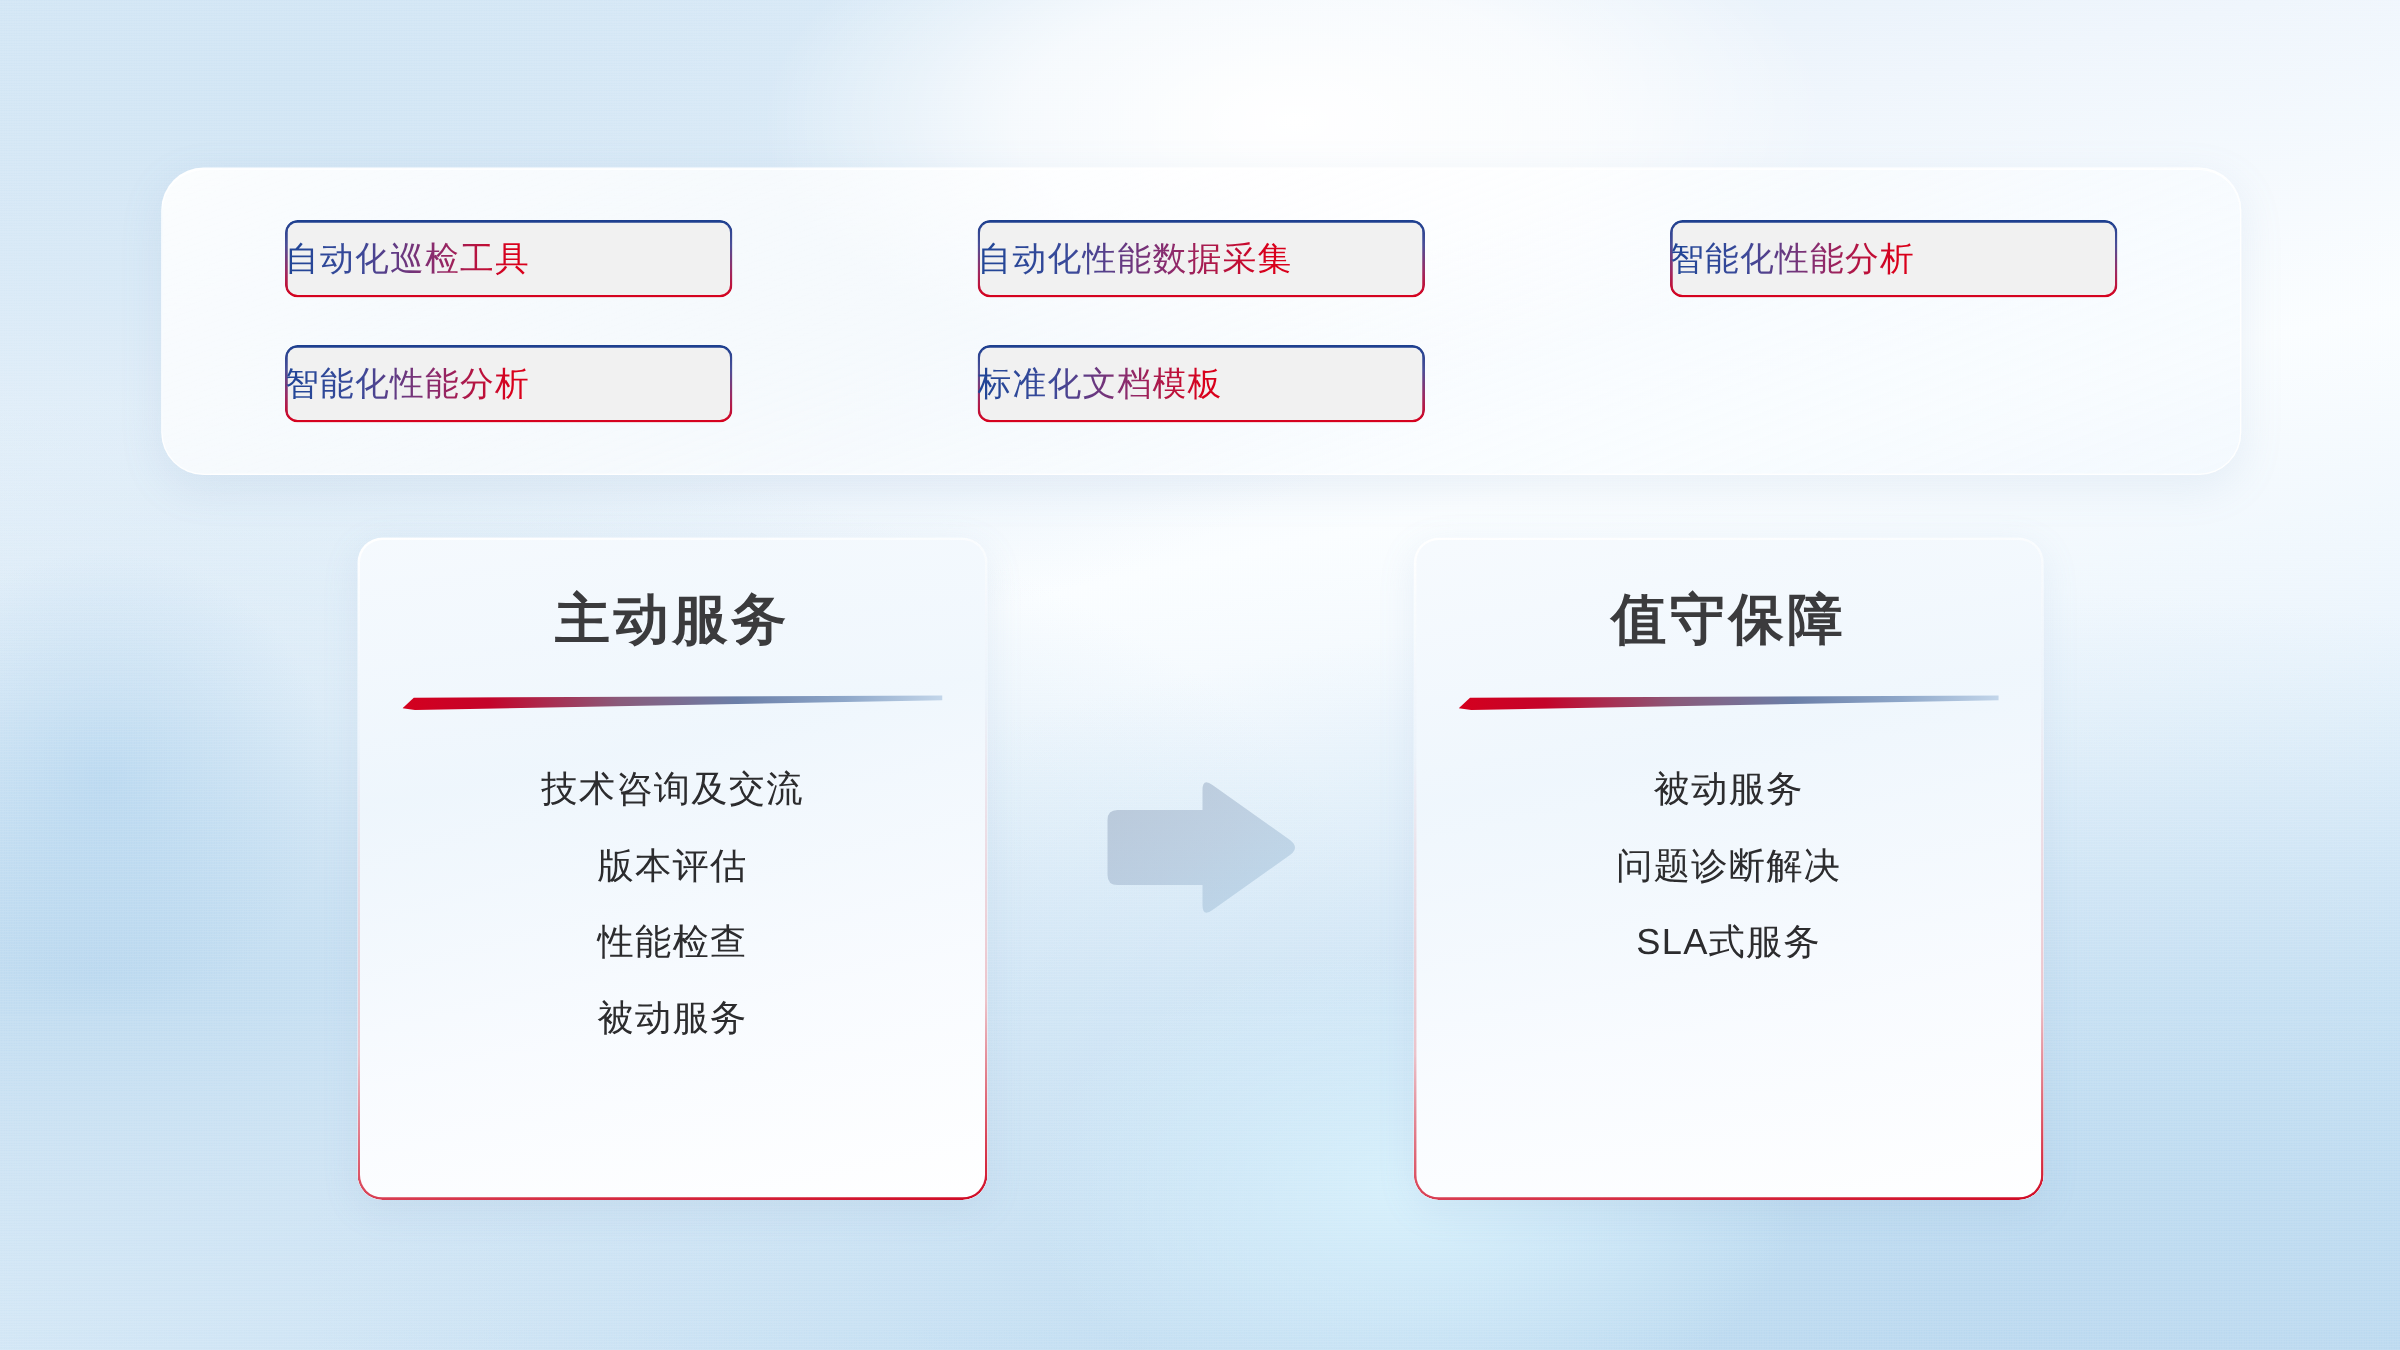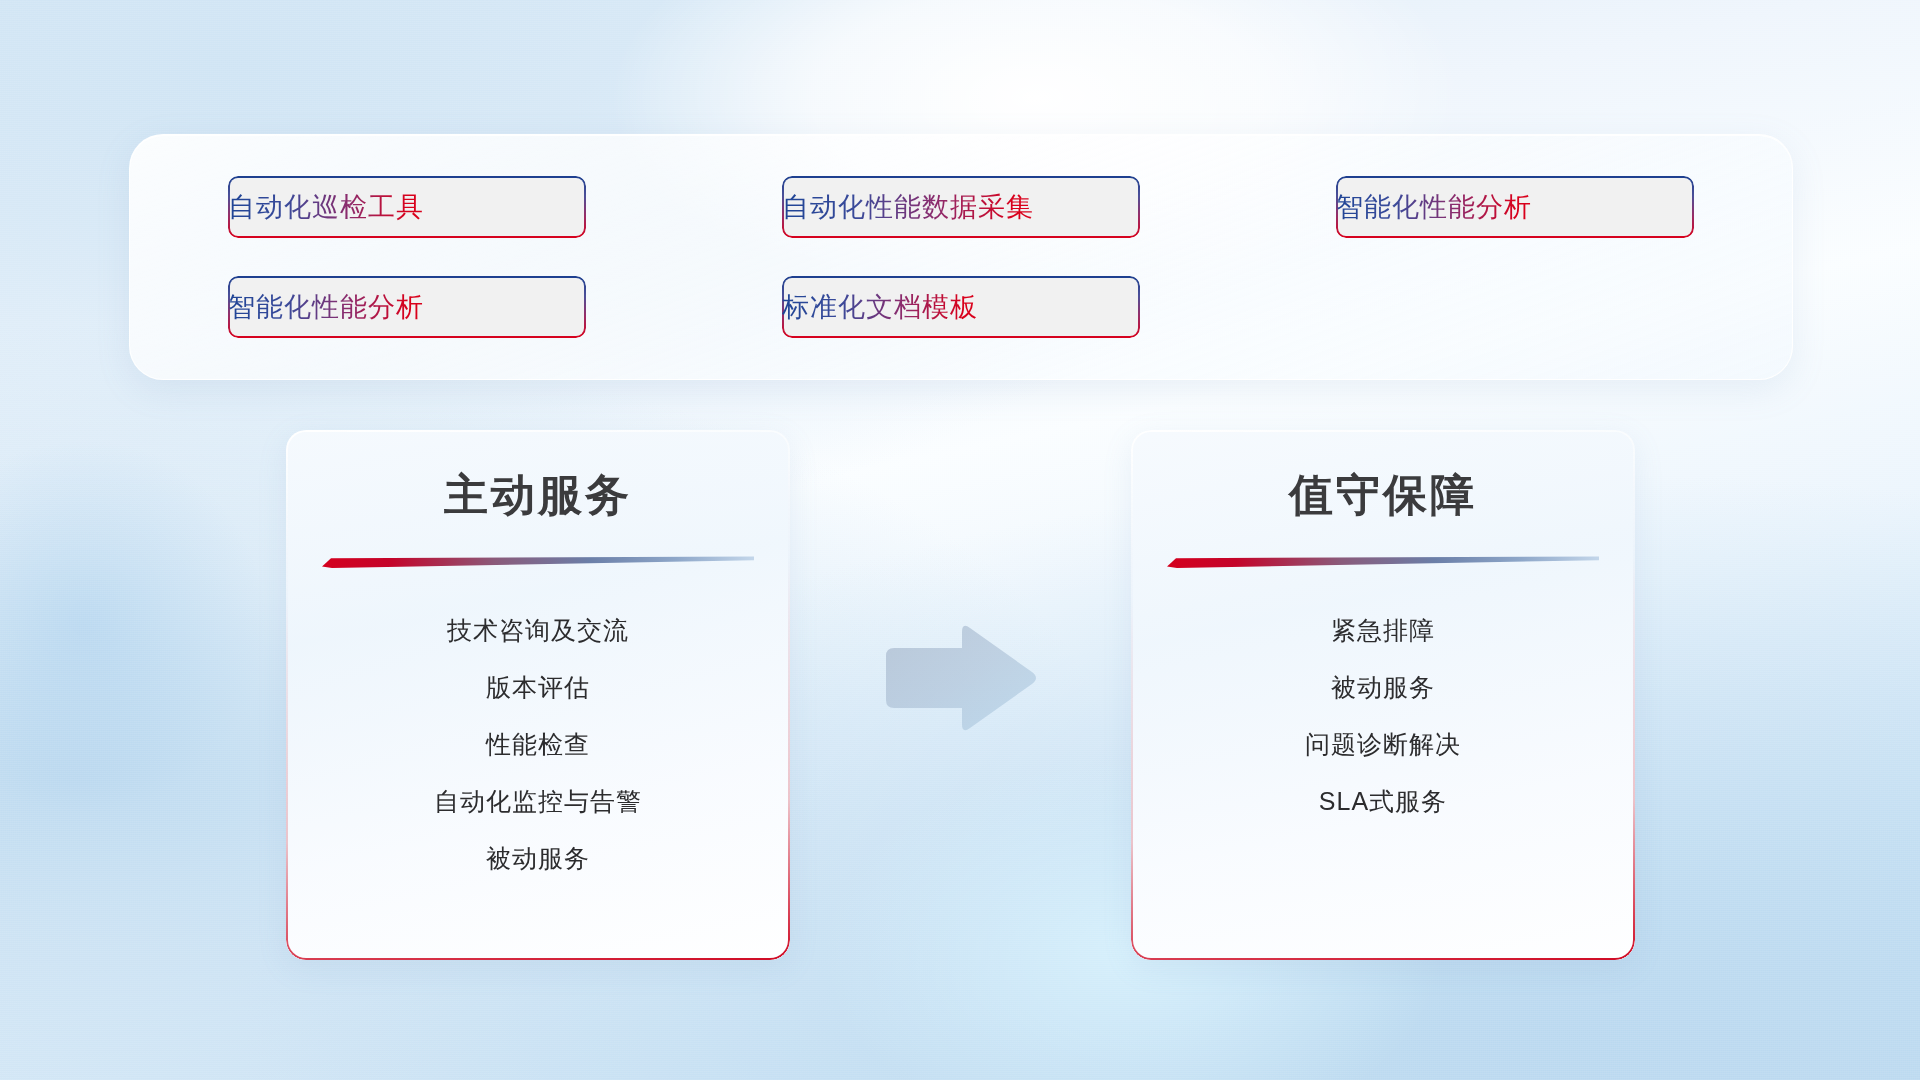--- a/index.html
+++ b/index.html
@@ -163,21 +163,21 @@
   .card-divider svg { display: block; width: 100%; height: 100%; }
 
   .card-list {
     position: relative;
     list-style: none;
     margin: 0;
     padding: 34px 0 0 0;
     text-align: center;
   }
   .card-list li {
-    font-size: 25px;
+    font-size: 29px;
     color: #2c2c2e;
     letter-spacing: 1px;
     line-height: 1;
     padding: 16px 0;
   }
 
   
   #flow-arrow {
     position: absolute;
     left: 880px;
@@ -239,21 +239,20 @@
         </linearGradient>
       </defs>
       <path d="M0,11.5 L9,3.2 L432,1.4 L432,5.2 L10,13 Z" fill="url(#divGradA)"></path>
     </svg>
   </div>
 
   <ul class="card-list">
     <li>技术咨询及交流</li>
     <li>版本评估</li>
     <li>性能检查</li>
-    <li>自动化监控与告警</li>
     <li>被动服务</li>
   </ul>
 </section>
 
 <div id="flow-arrow">
   <svg viewBox="0 0 160 116" aria-hidden="true">
     <defs>
       <linearGradient id="arrowGrad" x1="0" y1="0" x2="1" y2="1">
         <stop offset="0" stop-color="#a9b8cc" stop-opacity="0.72"></stop>
         <stop offset="0.5" stop-color="#a7bcd3" stop-opacity="0.60"></stop>
@@ -277,18 +276,17 @@
           <stop offset="0.62" stop-color="#6b7fa8"></stop>
           <stop offset="0.82" stop-color="#8ea7c9"></stop>
           <stop offset="1" stop-color="#c3d6ea"></stop>
         </linearGradient>
       </defs>
       <path d="M0,11.5 L9,3.2 L432,1.4 L432,5.2 L10,13 Z" fill="url(#divGradB)"></path>
     </svg>
   </div>
 
   <ul class="card-list">
-    <li>紧急排障</li>
     <li>被动服务</li>
     <li>问题诊断解决</li>
     <li>SLA式服务</li>
   </ul>
 </section>
 
 </body></html>

